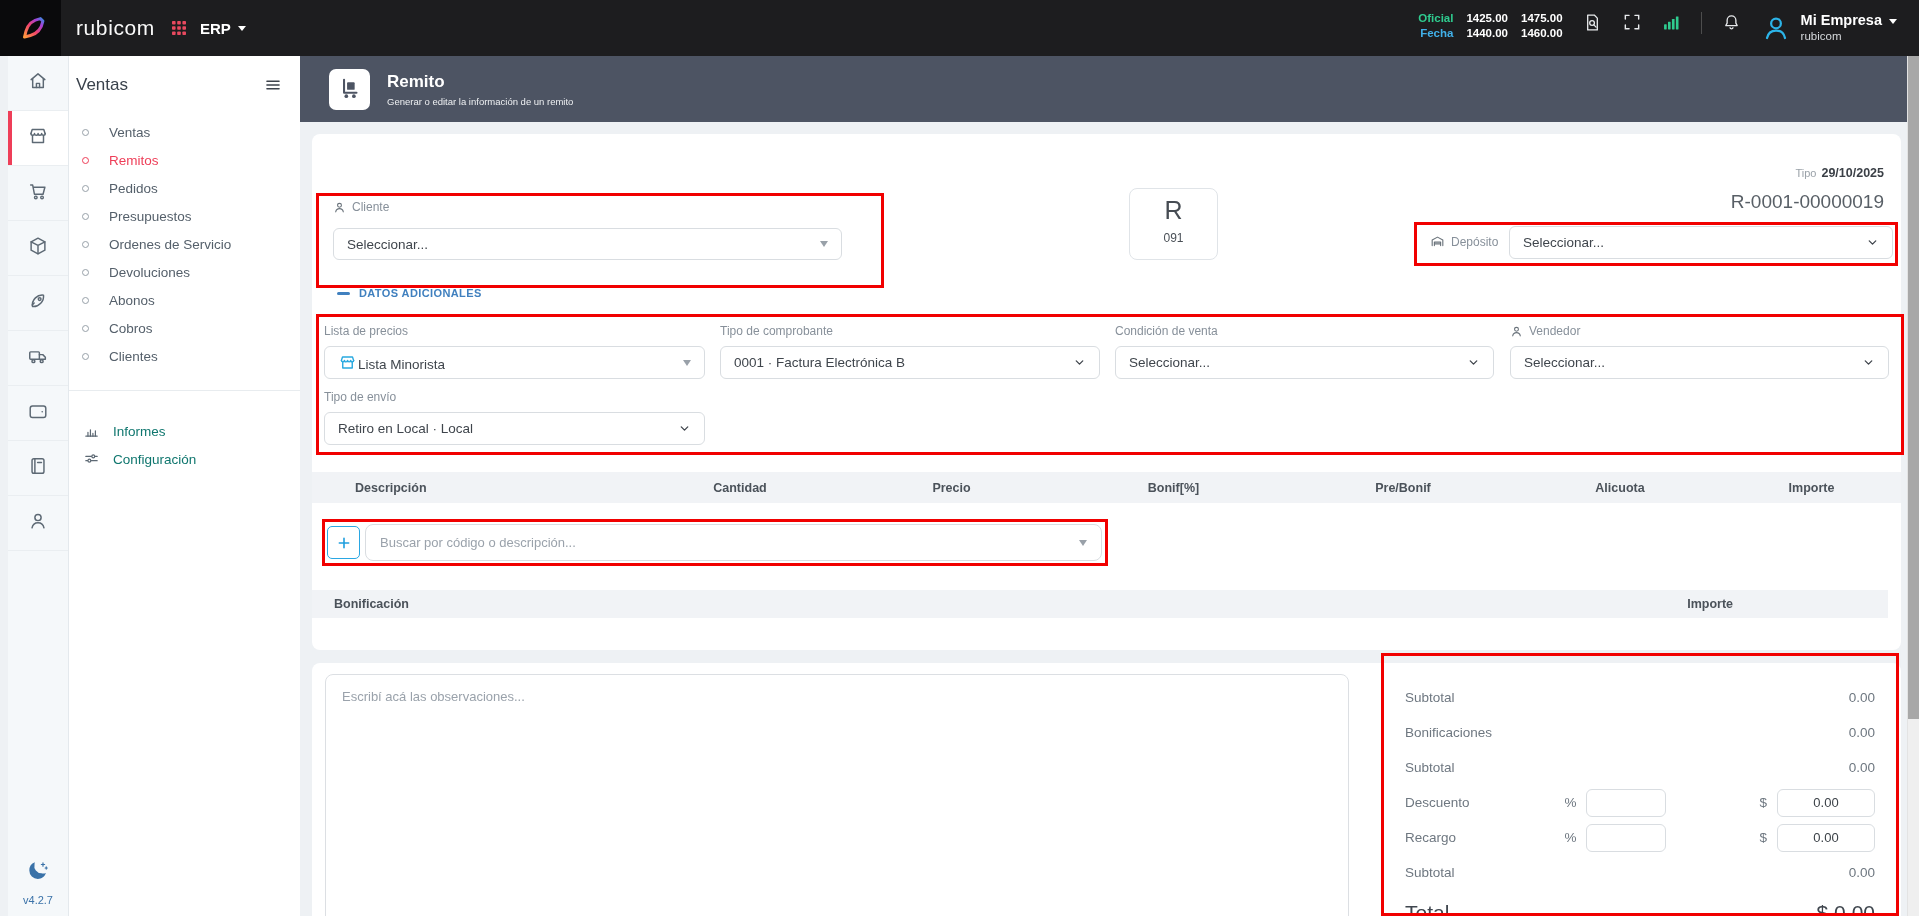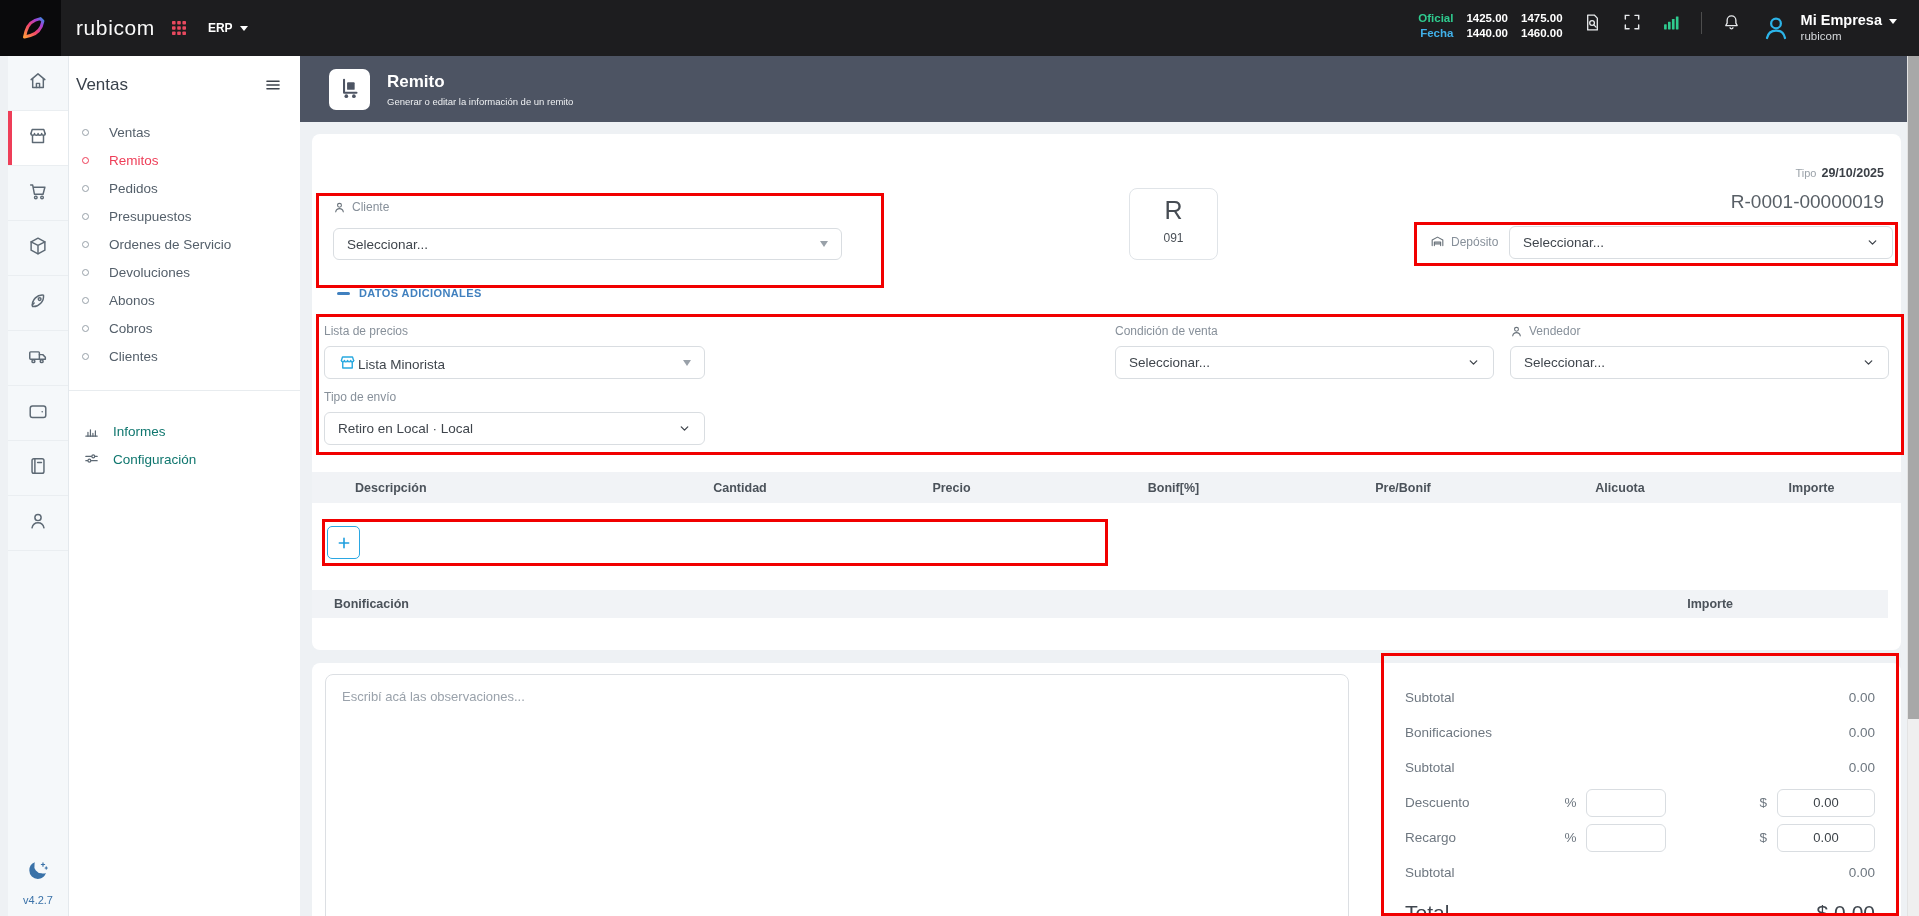--- a/index.html
+++ b/index.html
@@ -5,21 +5,21 @@
   *{box-sizing:border-box;margin:0;padding:0}
   html,body{width:1919px;height:916px;overflow:hidden}
   body{font-family:"Liberation Sans",sans-serif;background:#eef1f4}
   #app{position:relative;width:1919px;height:916px;overflow:hidden}
 
   
   .topbar{position:absolute;left:0;top:0;width:1919px;height:56px;background:#1d1d1f;display:flex;align-items:center;color:#fff;z-index:6}
   .logo-box{width:61px;height:56px;background:#0a0a0c;display:flex;align-items:center;justify-content:center;flex:0 0 auto}
   .brand{font-size:21px;font-weight:400;letter-spacing:.6px;margin-left:15px;color:#fafafa}
   .grid-icon{margin-left:17px;display:flex}
-  .erp-label{margin-left:22px;font-weight:700;font-size:12px}
+  .erp-label{margin-left:14px;font-weight:700;font-size:15px}
   .caret-down{width:0;height:0;border:4px solid transparent;border-top:5px solid #fff;margin-left:7px;margin-top:5px}
   .top-right{margin-left:auto;display:flex;align-items:flex-start;gap:19px;padding-right:22px}
   .rates{display:grid;grid-template-columns:auto auto auto;column-gap:13px;row-gap:2px;font-size:11.5px;font-weight:700;text-align:right;line-height:1.1}
   .rate-oficial{color:#2fcb8f}
   .rate-blue{color:#41b0e8}
   .tb-icon{display:flex;color:#e8eaec}
   .tb-divider{width:1px;height:22px;background:#4d4d4d}
   .user-block{display:flex;align-items:center;gap:10px}
   .company{line-height:1.2}
   .company-top{display:flex;align-items:center;font-weight:700;font-size:14.5px}
@@ -421,20 +421,31 @@
                 <path d="M4.3 9.3 5.7 5h12.6l1.4 4.3"></path>
                 <path d="M4.3 9.3a1.95 1.95 0 0 0 3.9 0a1.95 1.95 0 0 0 3.9 0a1.95 1.95 0 0 0 3.9 0a1.95 1.95 0 0 0 3.9 0"></path>
                 <path d="M6 11.6V19h12v-7.4"></path>
               </svg>
             </span>
           <span>Lista Minorista</span>
         </span>
         <span class="tri"></span>
       </div>
     </div>
+    <div class="field f2">
+      <div class="field-label">Tipo de comprobante</div>
+      <div class="sel">
+        <span>0001 · Factura Electrónica B</span>
+        <span style="display:flex">
+            <svg width="13" height="13" viewBox="0 0 24 24" fill="none" stroke="#3e444b" stroke-width="2.4" stroke-linecap="round" stroke-linejoin="round">
+              <path d="M6 9l6 6 6-6"></path>
+            </svg>
+          </span>
+      </div>
+    </div>
     <div class="field f3">
       <div class="field-label">Condición de venta</div>
       <div class="sel">
         <span>Seleccionar...</span>
         <span style="display:flex">
             <svg width="13" height="13" viewBox="0 0 24 24" fill="none" stroke="#3e444b" stroke-width="2.4" stroke-linecap="round" stroke-linejoin="round">
               <path d="M6 9l6 6 6-6"></path>
             </svg>
           </span>
       </div>
@@ -480,20 +491,24 @@
       <span class="th th7">Importe</span>
     </div>
 
     <div class="add-btn">
       <span style="display:flex">
           <svg width="16" height="16" viewBox="0 0 24 24" fill="none" stroke="currentColor" stroke-width="2.4" stroke-linecap="round">
             <path d="M12 5v14M5 12h14"></path>
           </svg>
         </span>
     </div>
+    <div class="search-wrap">
+      <input type="text" placeholder="Buscar por código o descripción..." style="">
+      <span class="tri"></span>
+    </div>
 
     <div class="bonif-band">
       <span>Bonificación</span>
       <span>Importe</span>
     </div>
   </div>
 
   <div class="card2">
     <div class="obs">
       <textarea placeholder="Escribí acá las observaciones..." style=""></textarea>

